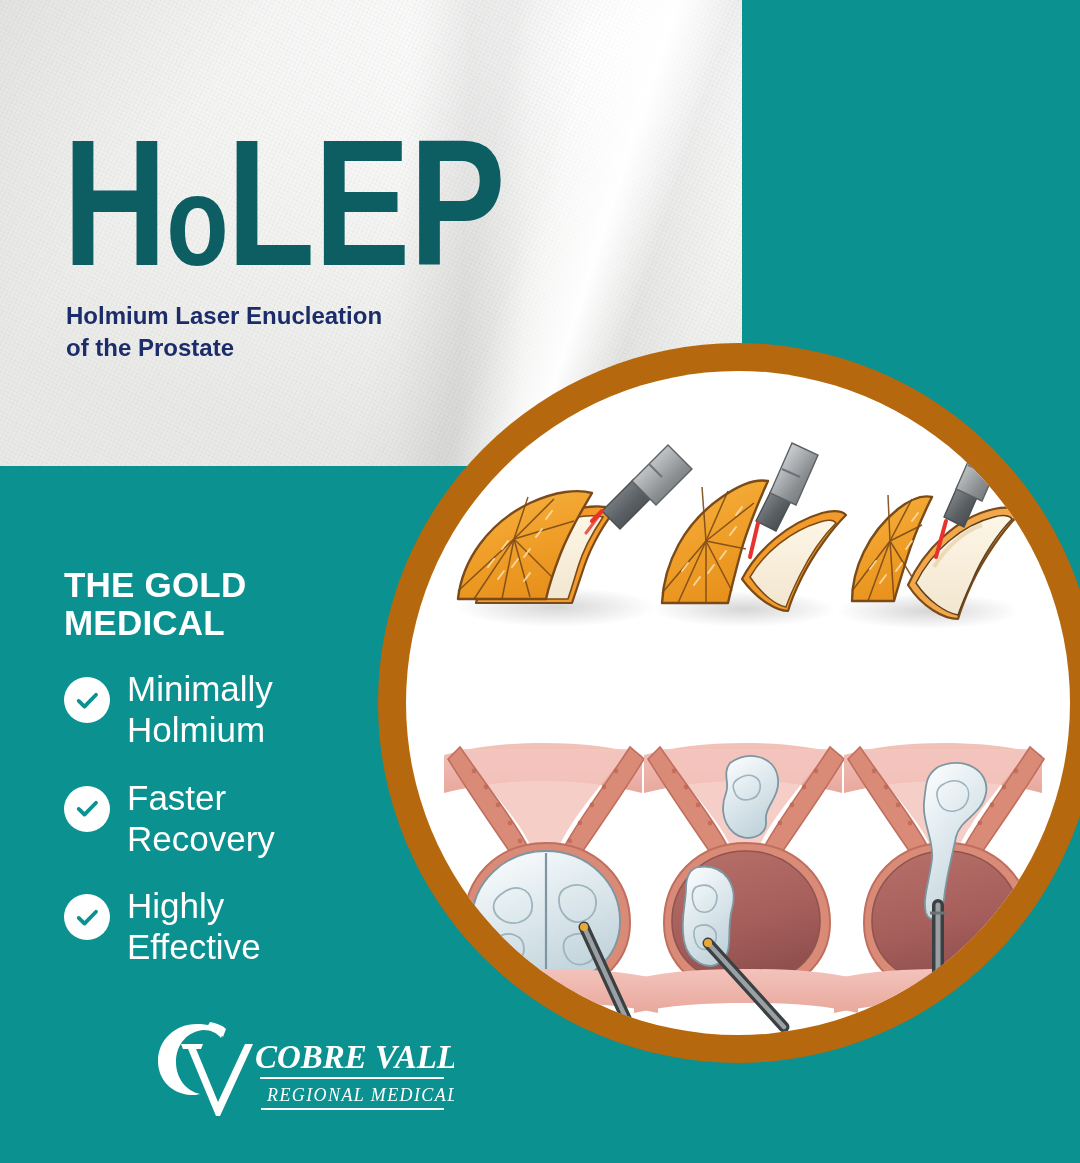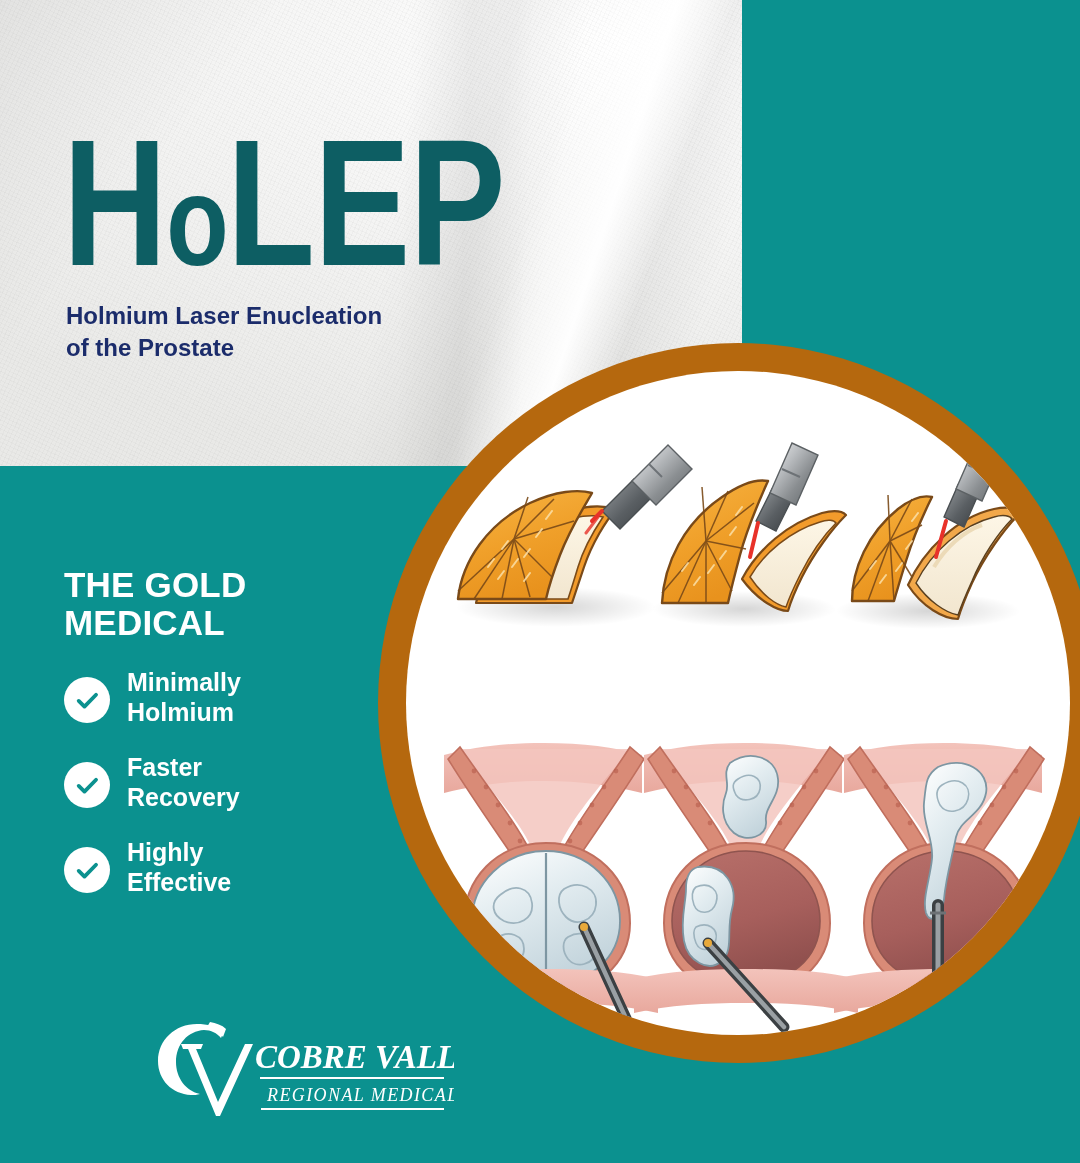--- a/index.html
+++ b/index.html
@@ -72,21 +72,21 @@
   }
   .benefits{position:absolute;left:64px;top:668px;width:320px;}
   .benefit{display:flex;align-items:flex-start;margin-bottom:26px;}
   .check-circle{
     flex:0 0 auto;width:46px;height:46px;border-radius:50%;
     background:#ffffff;margin-right:17px;margin-top:9px;
     display:flex;align-items:center;justify-content:center;
   }
   .check-circle svg{display:block;}
   .benefit-label{
-    color:#ffffff;font-size:25px;line-height:1.18;font-weight:bold;
+    color:#ffffff;font-size:35px;line-height:1.18;font-weight:normal;
     max-width:235px;
   }
 
   
   .logo{position:absolute;left:124px;top:1006px;width:330px;height:112px;}
   .logo svg{display:block;width:100%;height:100%;}
 
   
   .circle-wrap{
     position:absolute;left:378px;top:343px;width:720px;height:720px;

